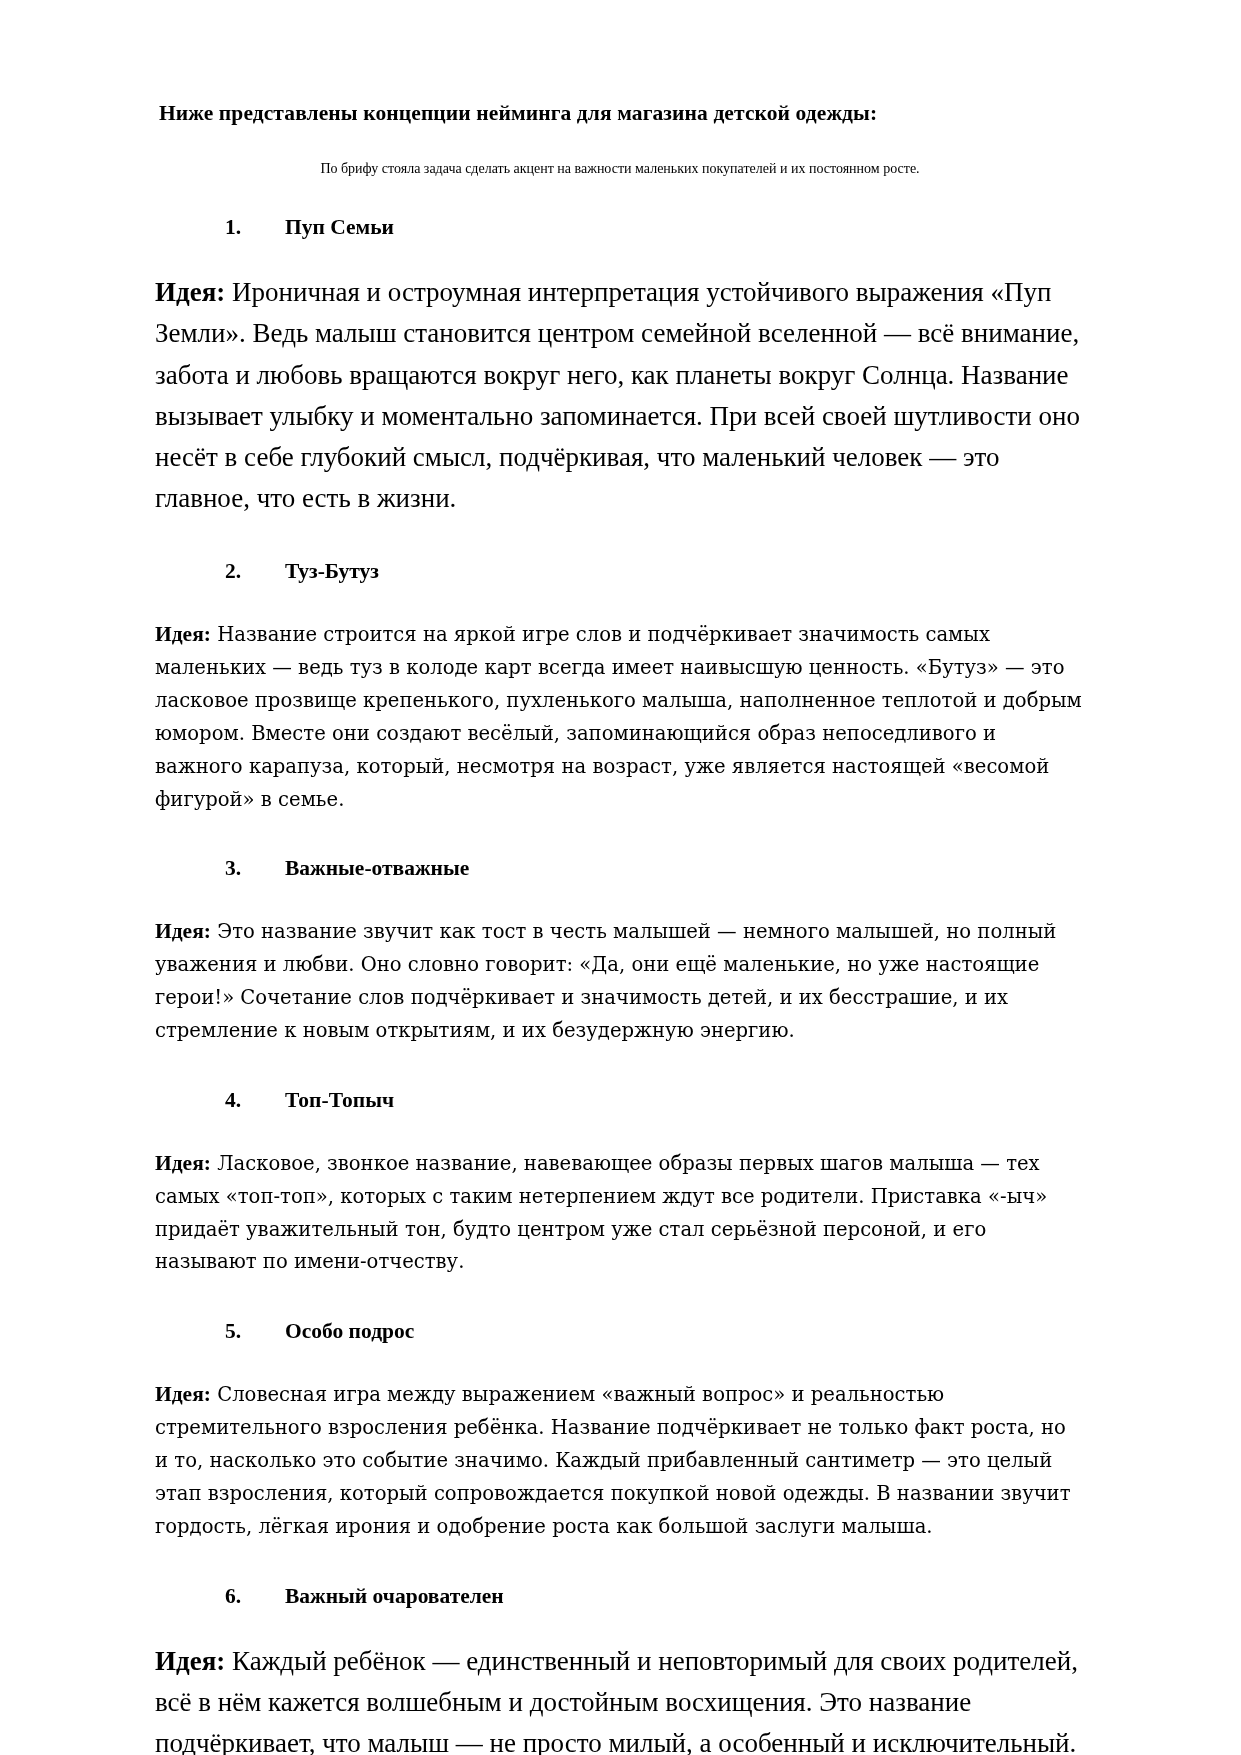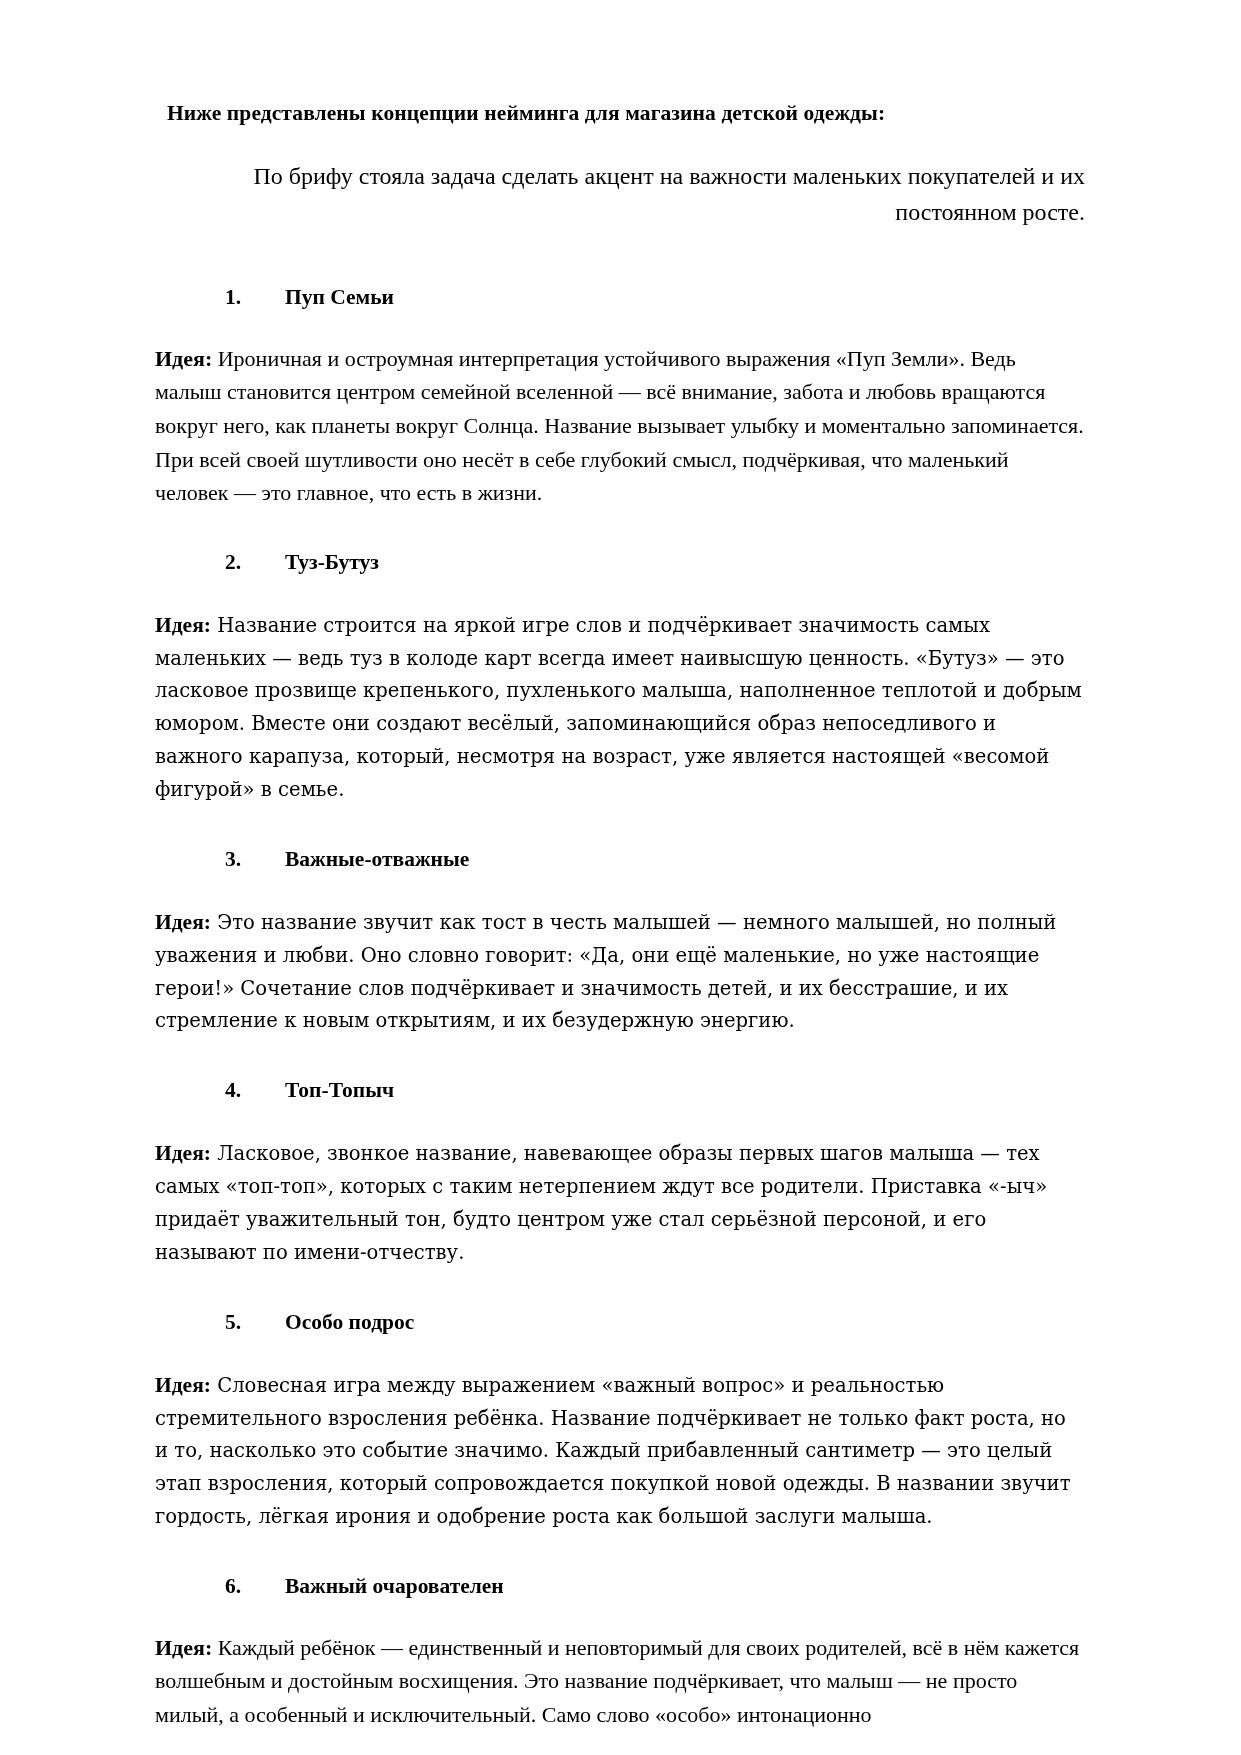--- a/index.html
+++ b/index.html
@@ -26,29 +26,29 @@
     position: absolute;
     left: 155px;
     top: 100px;
     width: 930px;
   }
 
   .doc-title {
     font-size: 21.5px;
     font-weight: bold;
     line-height: 1.3;
-    margin: 0 0 30px 12px;
+    margin: 0 0 30px 4px;
     letter-spacing: 0.1px;
   }
 
   .intro {
-    font-size: 24px;
+    font-size: 14px;
     line-height: 1.52;
-    margin: 0 0 52px 0;
-    text-align: right;
+    margin: 0 0 34px 0;
+    text-align: center;
   }
 
   ol.concept-list {
     list-style: none;
     margin: 0;
     padding: 0;
     counter-reset: concept;
   }
 
   ol.concept-list > li {
@@ -70,21 +70,21 @@
     left: 70px;
     width: 42px;
     display: inline-block;
   }
   .concept-heading .ttl {
     display: inline-block;
     margin-left: 60px;
   }
 
   .concept-body {
-    font-size: 22px;
+    font-size: 27px;
     line-height: 1.525;
     margin: 0 0 38px 0;
     text-align: left;
   }
   .concept-body .lead {
     font-weight: bold;
   }
 
   
   .face-alt {

